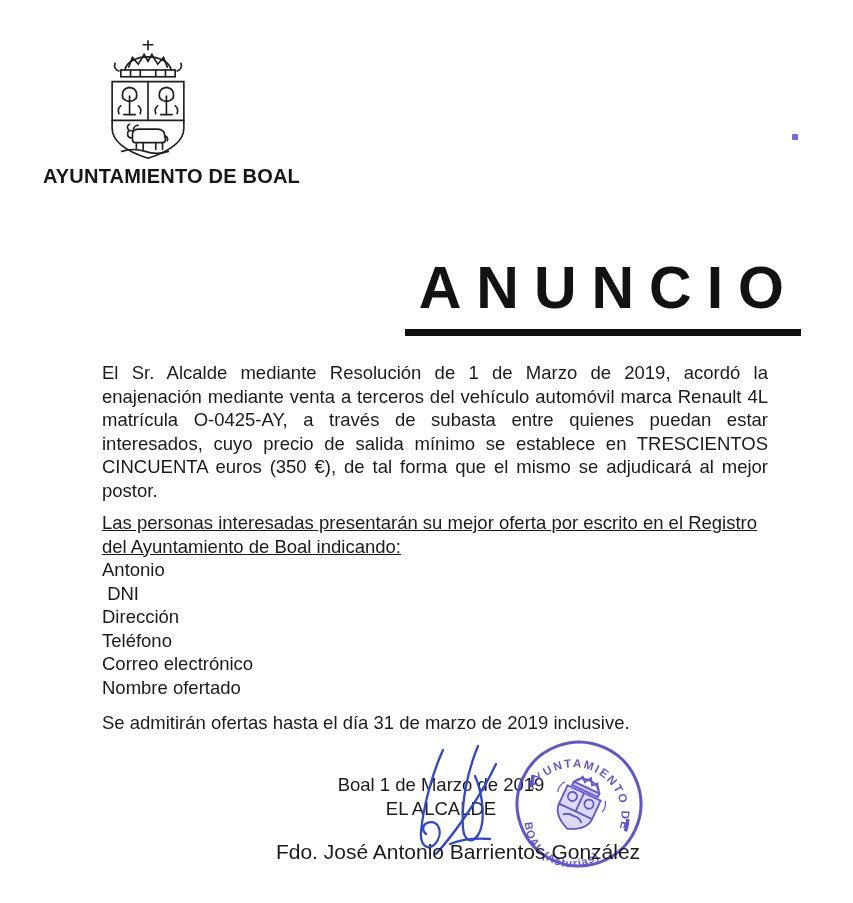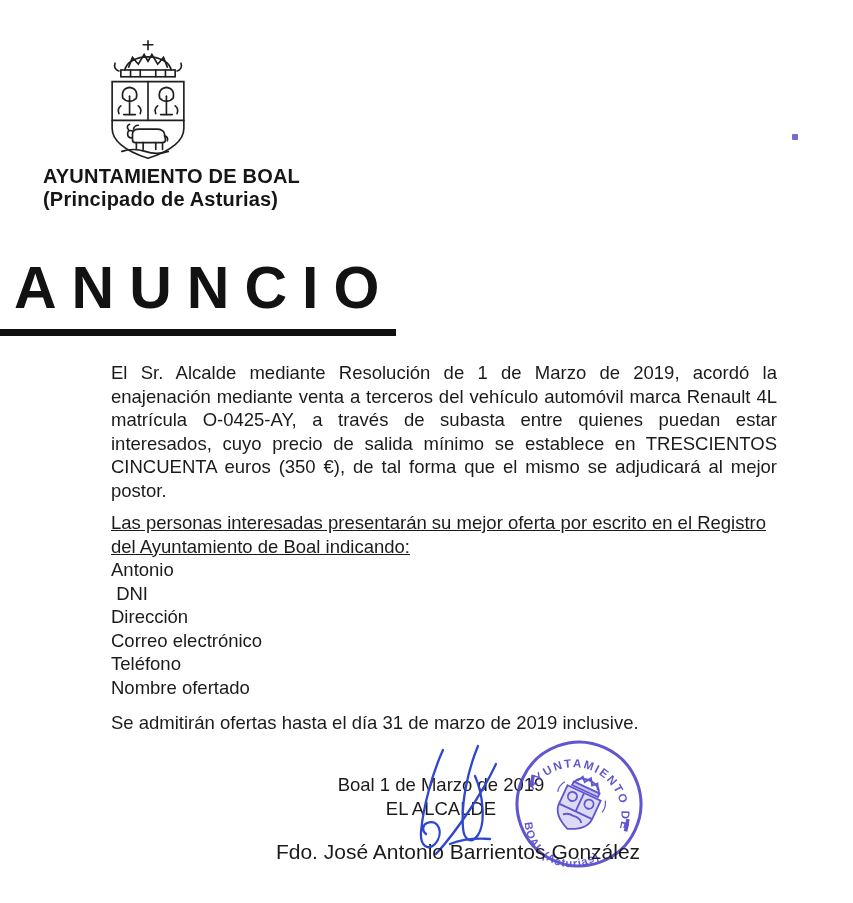--- a/index.html
+++ b/index.html
@@ -5,26 +5,26 @@
   html,body{margin:0;padding:0;}
   body{background:#ffffff;font-family:"Liberation Sans","DejaVu Sans",sans-serif;}
   .page{position:relative;width:801px;height:903px;background:#ffffff;overflow:hidden;color:#1a1a1a;}
 
   
   .logo{position:absolute;left:98px;top:38px;width:100px;height:126px;}
   .org-block{position:absolute;left:43px;top:165px;width:300px;font-weight:bold;
              font-size:20px;line-height:23px;color:#161616;letter-spacing:.2px;}
 
   
-  .title-wrap{position:absolute;left:0;top:254px;width:100%;text-align:left;}
+  .title-wrap{position:absolute;left:0;top:254px;width:100%;text-align:right;}
   .title{display:inline-block;font-weight:bold;font-size:59px;letter-spacing:15px;
          padding:0 2px 7px 14px;border-bottom:7px solid #111;color:#121212;}
 
   
-  .doc-body{position:absolute;left:111px;top:361px;width:666px;
+  .doc-body{position:absolute;left:102px;top:361px;width:666px;
             font-size:18.5px;line-height:23.5px;color:#1b1b1b;}
   .para-justified{text-align:justify;margin:0 0 9px 0;}
   .para-plain{margin:0;text-decoration:underline;}
   .list-line{margin:0;white-space:pre-wrap;}
   .deadline{margin:11.5px 0 0 0;}
 
   
   .date-block{position:absolute;left:330px;top:729px;width:222px;text-align:center;
               font-size:18.5px;line-height:23.5px;color:#1b1b1b;margin-top:44px;}
   .fdo-line{position:absolute;left:258px;top:840px;width:400px;text-align:center;
@@ -75,35 +75,34 @@
     <line x1="58" y1="108" x2="58" y2="115"></line>
     <line x1="65" y1="108" x2="65" y2="115"></line>
     <path d="M34,96 q-5,-2 -5,3 q0,4 4,4"></path>
     <path d="M30,95 q-3,-4 1,-6 M35,94 q1,-4 5,-4"></path>
     <path d="M67,101 q4,1 3,5"></path>
     <path d="M23,117 q12,-4 24,0 t24,0"></path>
   </svg>
 
   <div class="org-block">
     <div>AYUNTAMIENTO DE BOAL</div>
-    <div>(Principado de Asturias)</div>
   </div>
 
   <div class="title-wrap">
     <span class="title">ANUNCIO</span>
   </div>
 
   <div class="doc-body">
     <p class="para-justified">El Sr. Alcalde mediante Resolución de 1 de Marzo de 2019, acordó la enajenación mediante venta a terceros del vehículo automóvil marca Renault 4L matrícula O-0425-AY, a través de subasta entre quienes puedan estar interesados, cuyo precio de salida mínimo se establece en TRESCIENTOS CINCUENTA euros (350 €), de tal forma que el mismo se adjudicará al mejor postor.</p>
     <p class="para-plain">Las personas interesadas presentarán su mejor oferta por escrito en  el Registro del Ayuntamiento de Boal indicando:</p>
     <div class="list-line">Antonio</div>
     <div class="list-line"> DNI</div>
     <div class="list-line">Dirección</div>
+    <div class="list-line">Teléfono</div>
     <div class="list-line">Correo electrónico</div>
-    <div class="list-line">Teléfono</div>
     <div class="list-line">Nombre ofertado</div>
     <p class="deadline">Se admitirán ofertas hasta el día 31 de marzo de 2019 inclusive.</p>
   </div>
 
   <div class="date-block">
     <div>Boal 1 de Marzo de 2019</div>
     <div>EL ALCALDE</div>
   </div>
 
   <svg class="signature-svg" viewBox="0 0 132 126" fill="none" stroke="#2f47cf" stroke-width="2.3" stroke-linecap="round">

